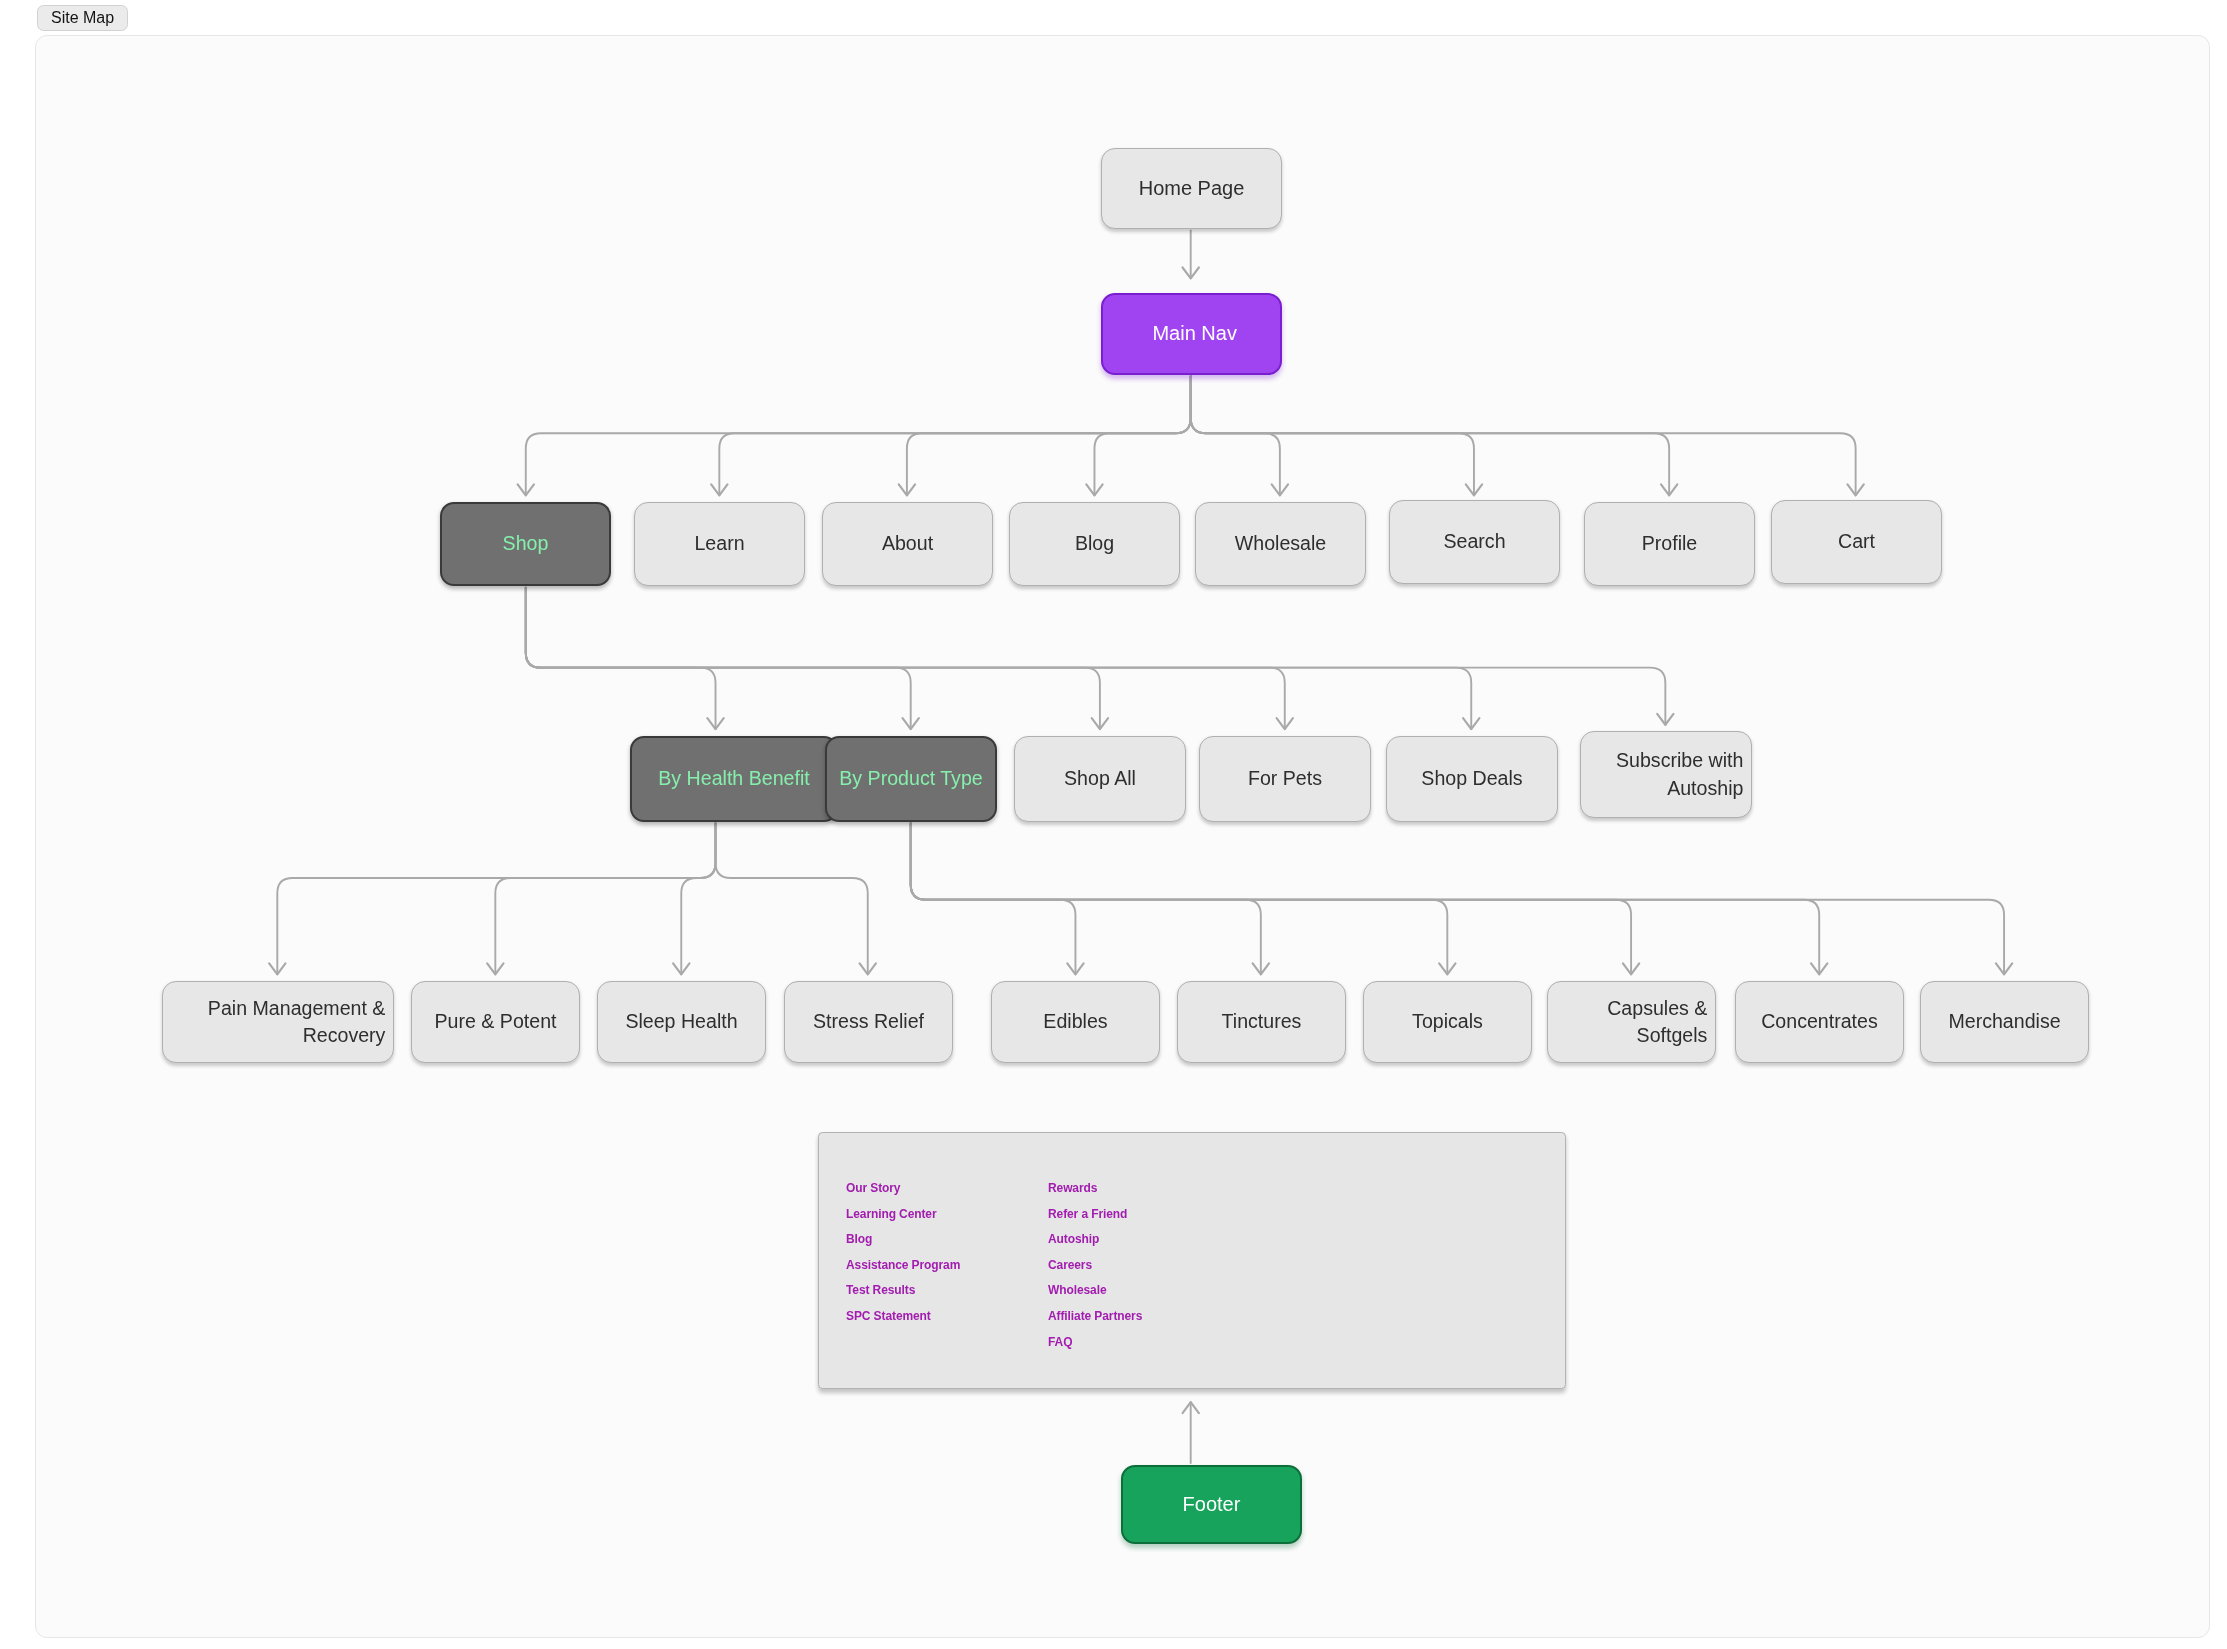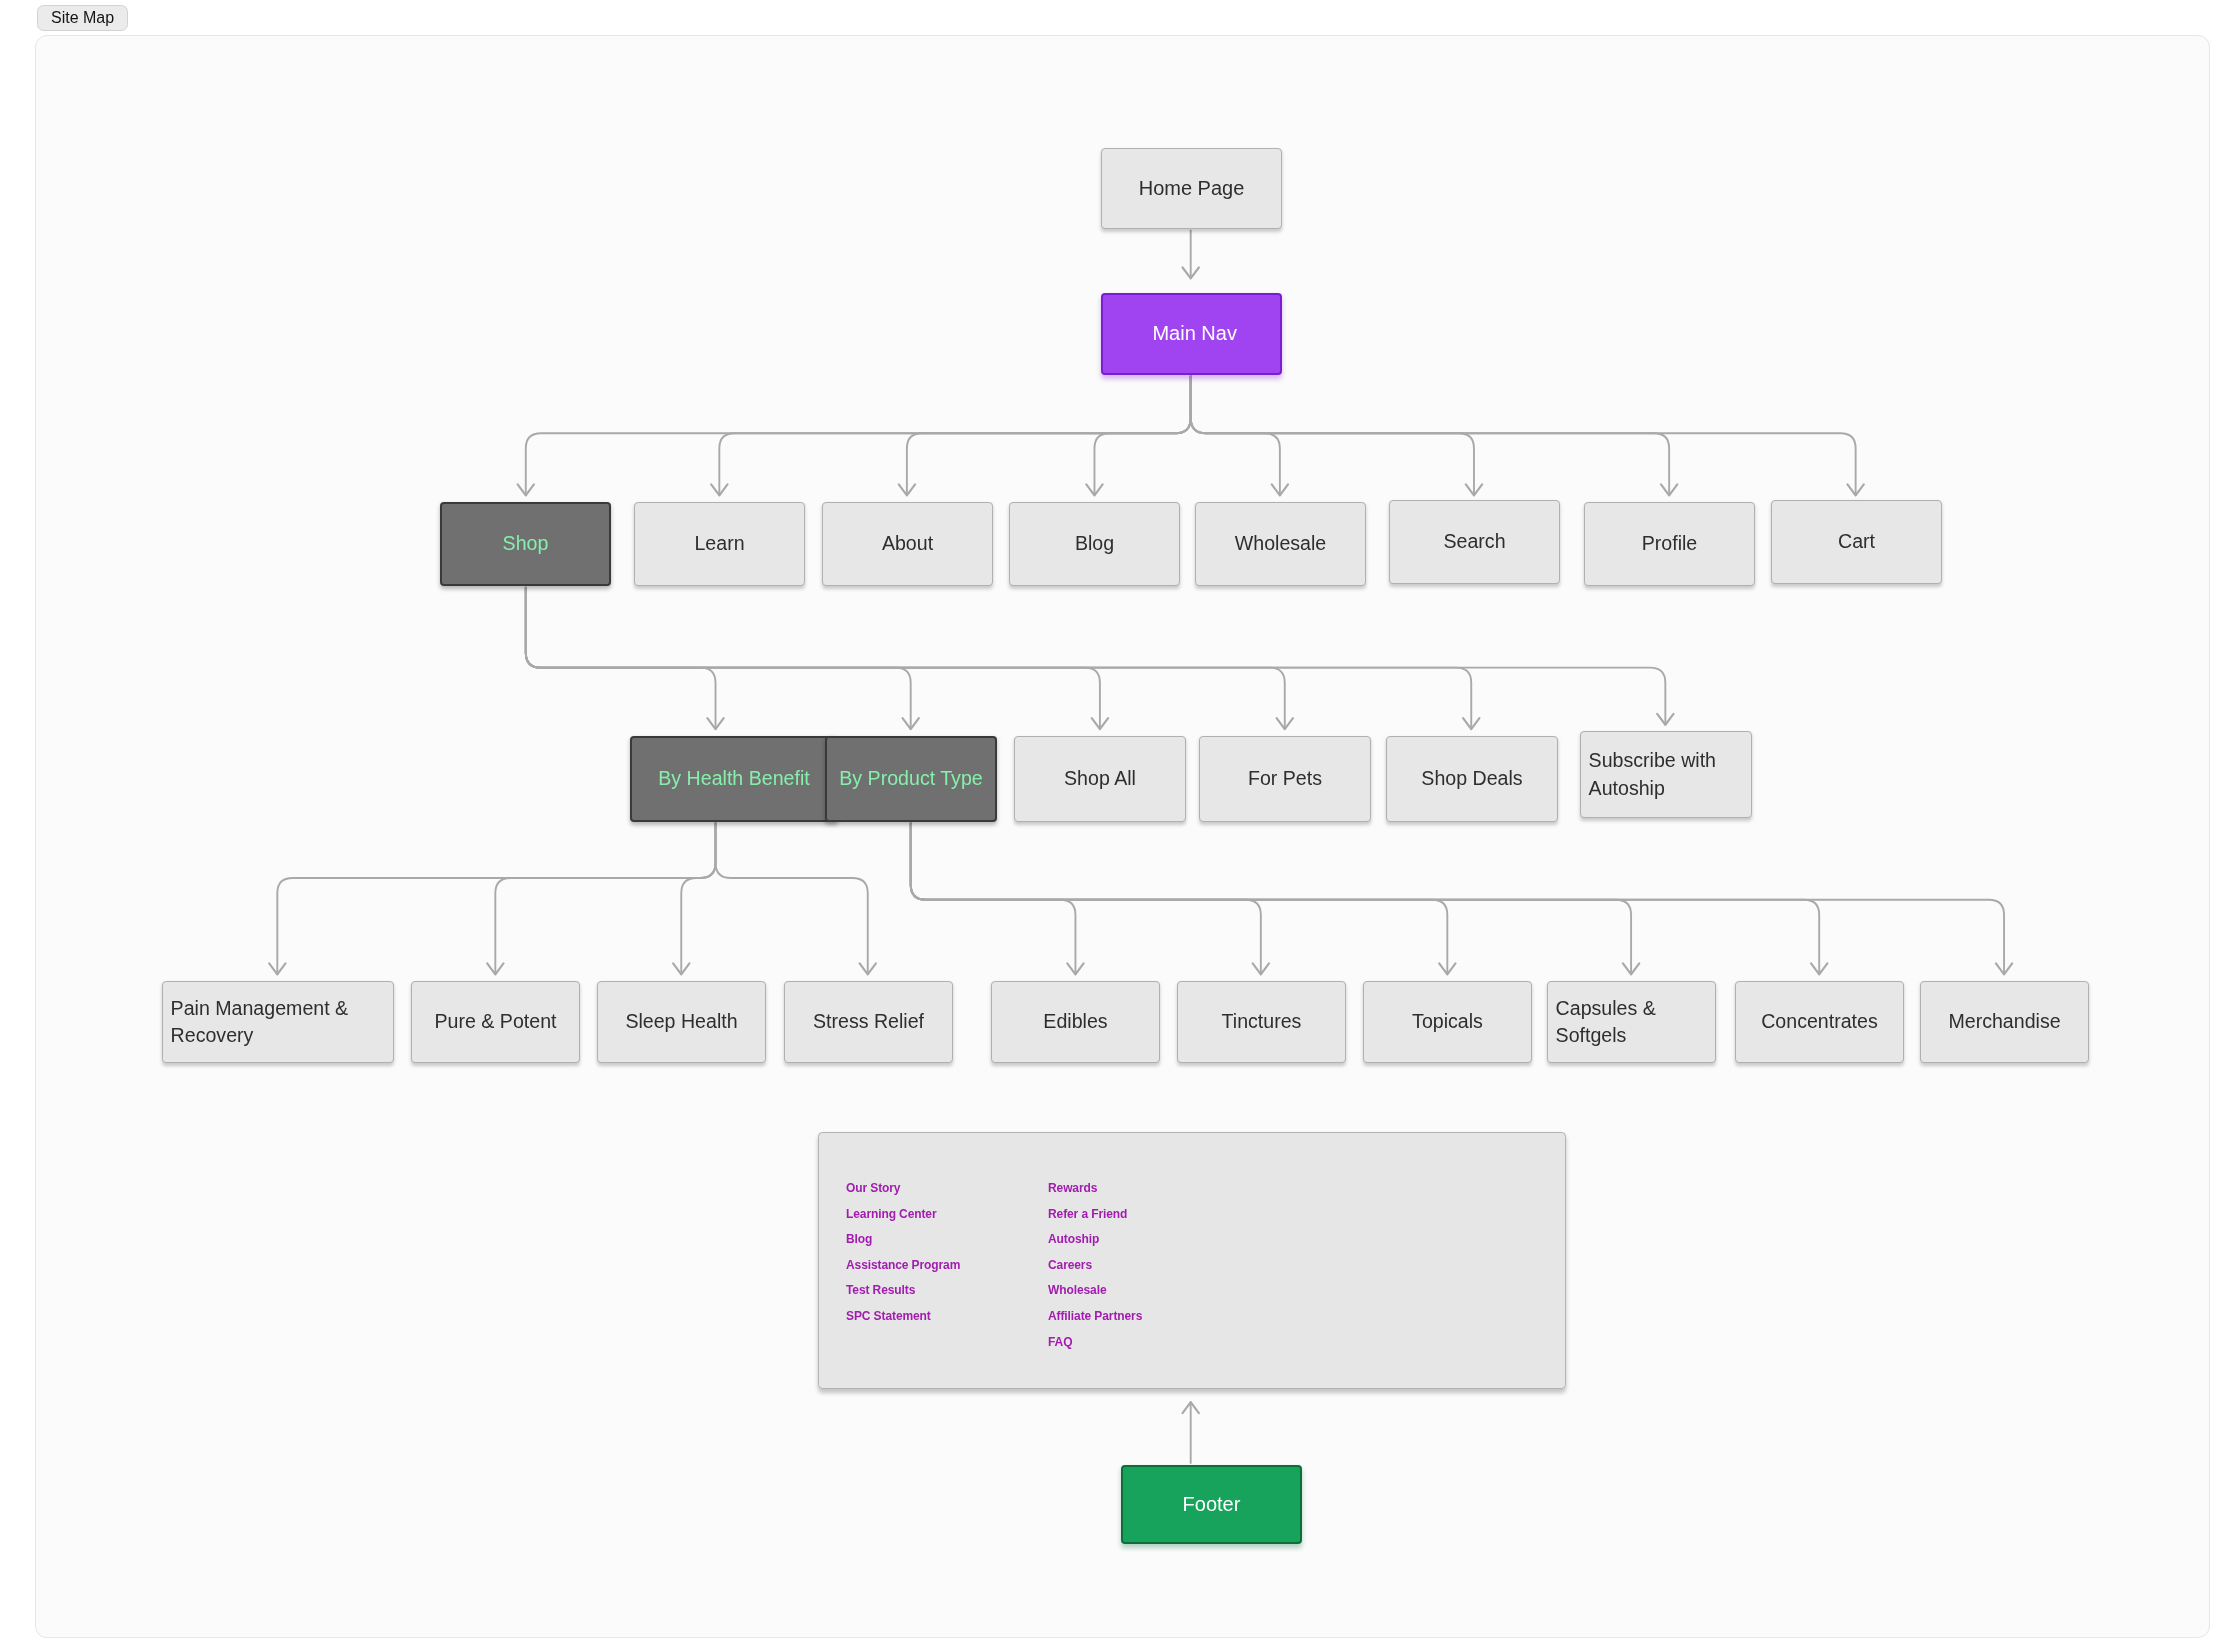--- a/index.html
+++ b/index.html
@@ -16,21 +16,21 @@
   .sitemap-tab{
     position:absolute;left:37px;top:5.4px;height:26px;padding:0 13px;
     background:#ebebeb;border:1.1px solid #d2d2d2;border-radius:6.5px;
     display:flex;align-items:center;font-size:16px;color:#141414;z-index:5;
     box-sizing:border-box;
   }
   svg.edges{position:absolute;left:0;top:0;z-index:1;}
   .edge{fill:none;stroke:var(--c-edge,#a9a9a9);stroke-width:3.5px;}
   .node{
     position:absolute;z-index:2;display:flex;align-items:center;justify-content:center;
-    text-align:left;border-radius:4px;font-size:19.6px;line-height:1.38;
+    text-align:right;border-radius:14px;font-size:19.6px;line-height:1.38;
     box-sizing:border-box;padding:4.4px 7.6px;
   }
   .light{
     background:var(--c-node_light_bg,#e7e7e7);
     border:1.6px solid var(--c-node_light_border,#b0b0b0);
     color:#2e2e2e;box-shadow:0 2.7px 3.8px rgba(0,0,0,.20);
   }
   .dark{
     background:var(--c-node_dark_bg,#707070);
     border:2.2px solid var(--c-node_dark_border,#3a3a3a);

